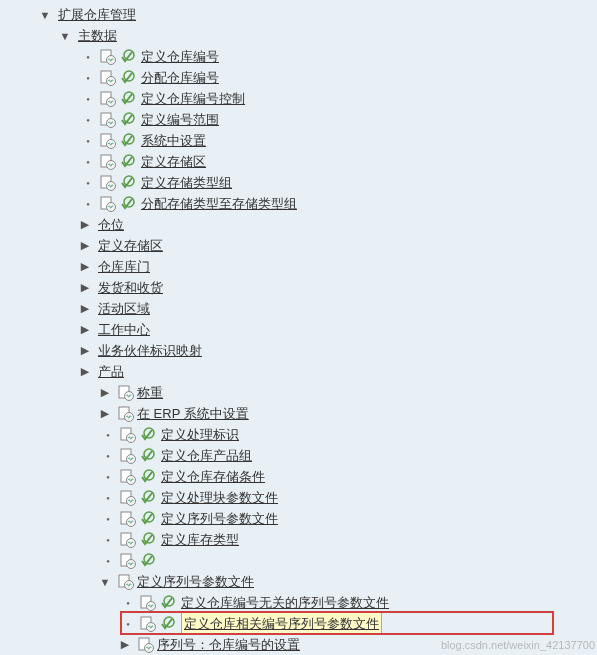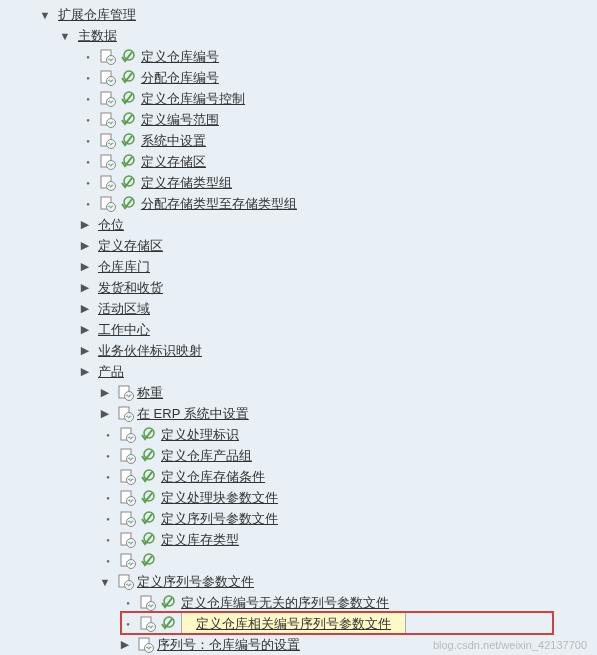--- a/index.html
+++ b/index.html
@@ -66,26 +66,26 @@
       border: 2px solid #d04040;
       pointer-events: none;
       left: 120px;
       width: 434px;
       top: 611px;
       height: 24px;
     }
     .highlight-inner {
       background: #fff9c8;
       border: 1px solid #aaa;
-      padding: 0 14px;
+      padding: 0 2px;
     }
     .watermark {
       position: absolute;
       bottom: 4px;
-      right: 10px;
+      right: 2px;
       font-size: 11px;
       color: rgba(120,120,120,0.45);
     }
   </style>
 </head>
 <body>
 
 <div class="tree">
 
   <div class="node">

